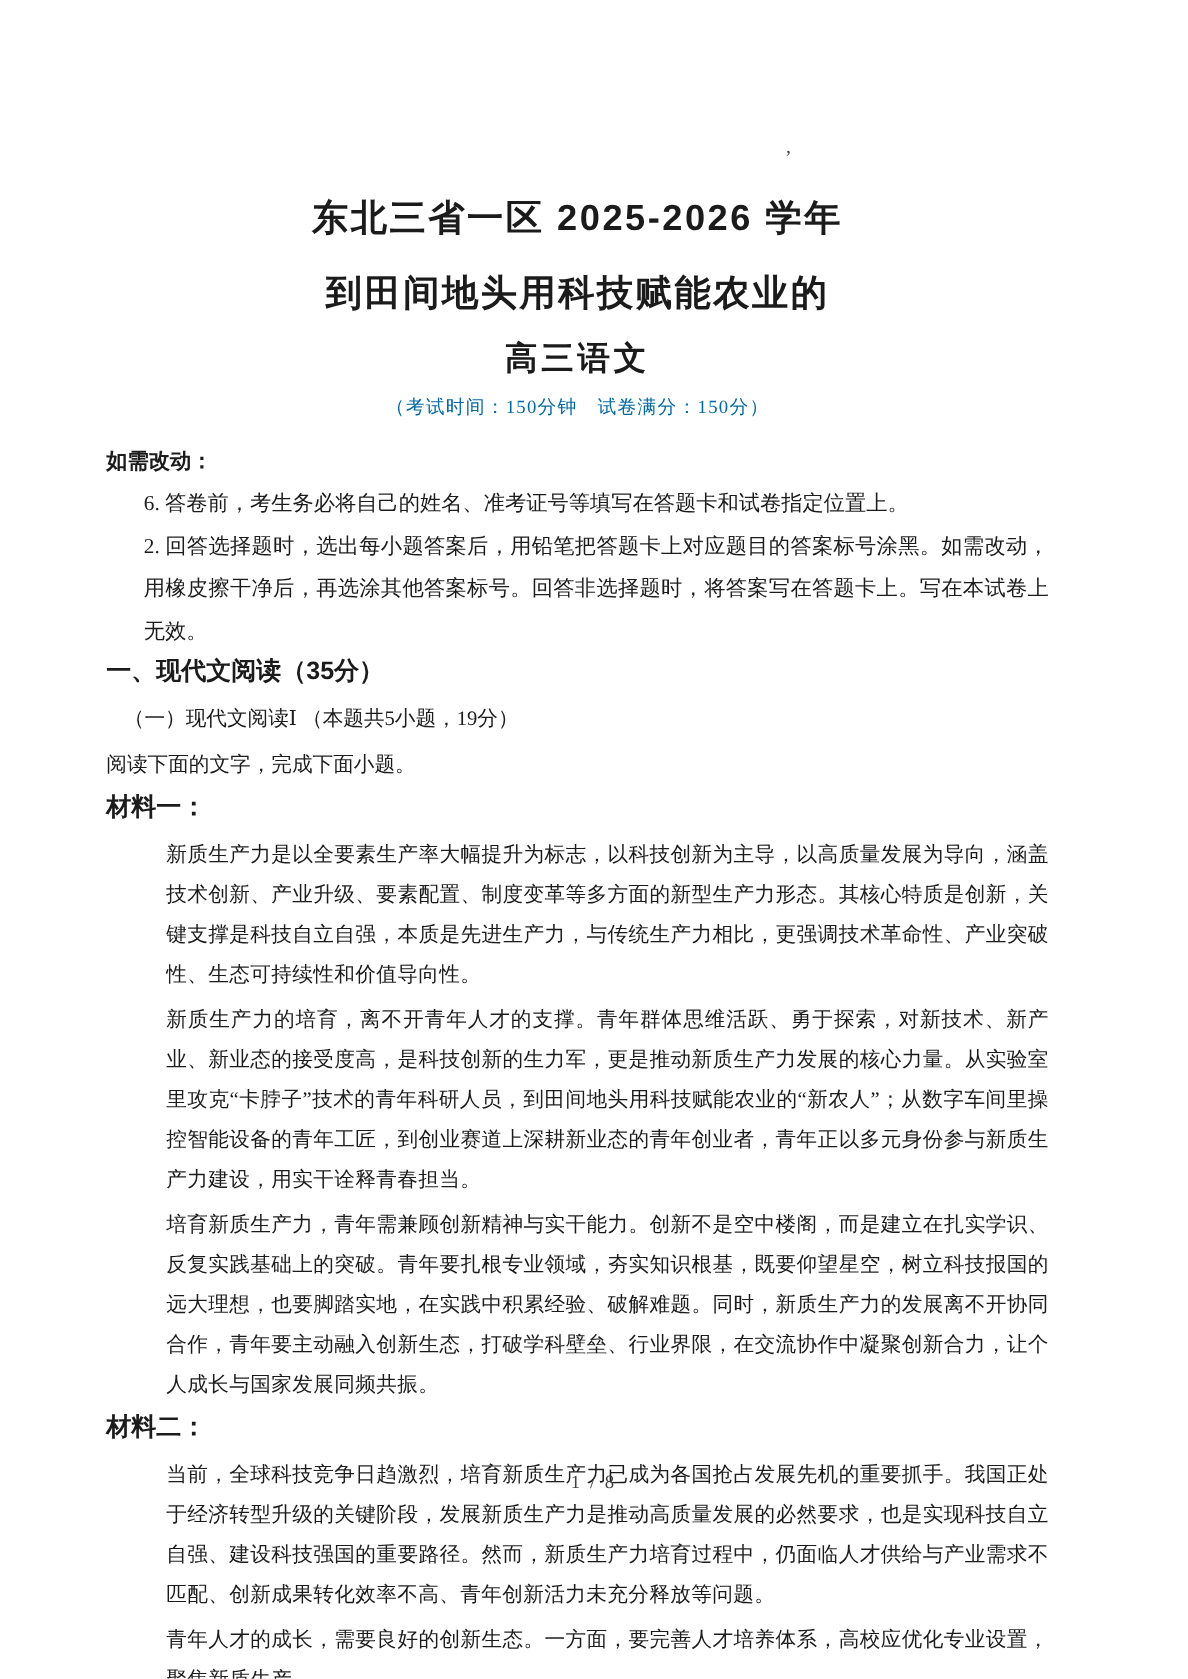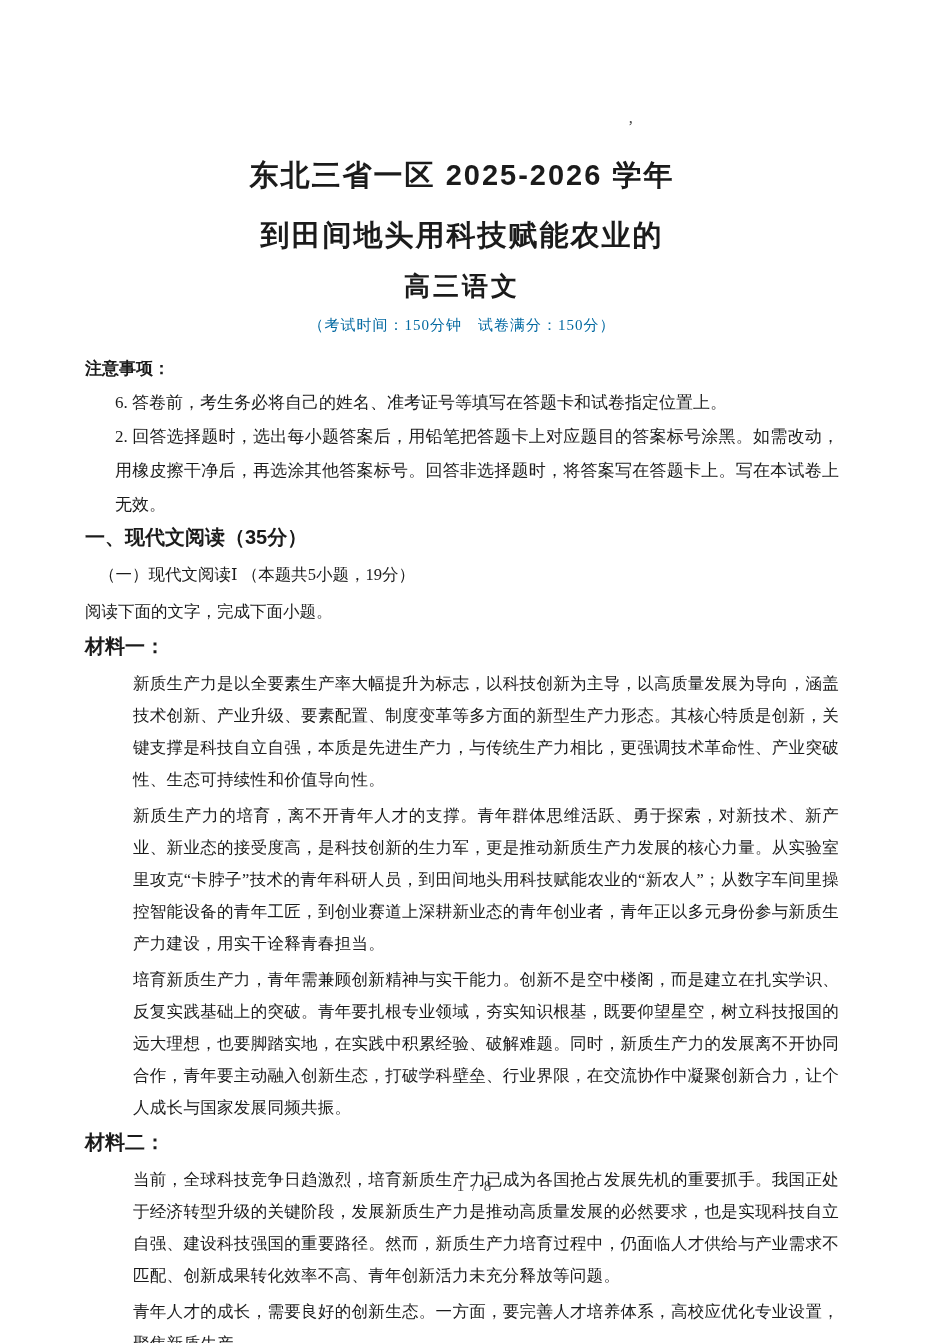--- a/index.html
+++ b/index.html
@@ -118,21 +118,21 @@
 
   <span class="stray">’</span>
 
   <div class="content">
 
     <h1 class="title">东北三省一区 2025-2026 学年</h1>
     <h1 class="title">到田间地头用科技赋能农业的</h1>
     <h2 class="subject">高三语文</h2>
     <div class="exam-info">（考试时间：150分钟　试卷满分：150分）</div>
 
-    <div class="notice-heading">注意事项：</div>
+    <div class="notice-heading">如需改动：</div>
     <div class="notice-list">
       <div class="notice-item">6. 答卷前，考生务必将自己的姓名、准考证号等填写在答题卡和试卷指定位置上。</div>
       <div class="notice-item">2. 回答选择题时，选出每小题答案后，用铅笔把答题卡上对应题目的答案标号涂黑。如需改动，用橡皮擦干净后，再选涂其他答案标号。回答非选择题时，将答案写在答题卡上。写在本试卷上无效。</div>
     </div>
 
     <div class="section-heading">一、现代文阅读（35分）</div>
     <div class="subsection">（一）现代文阅读Ⅰ （本题共5小题，19分）</div>
     <div class="para">阅读下面的文字，完成下面小题。</div>
 
     <div class="material-label">材料一：</div>

